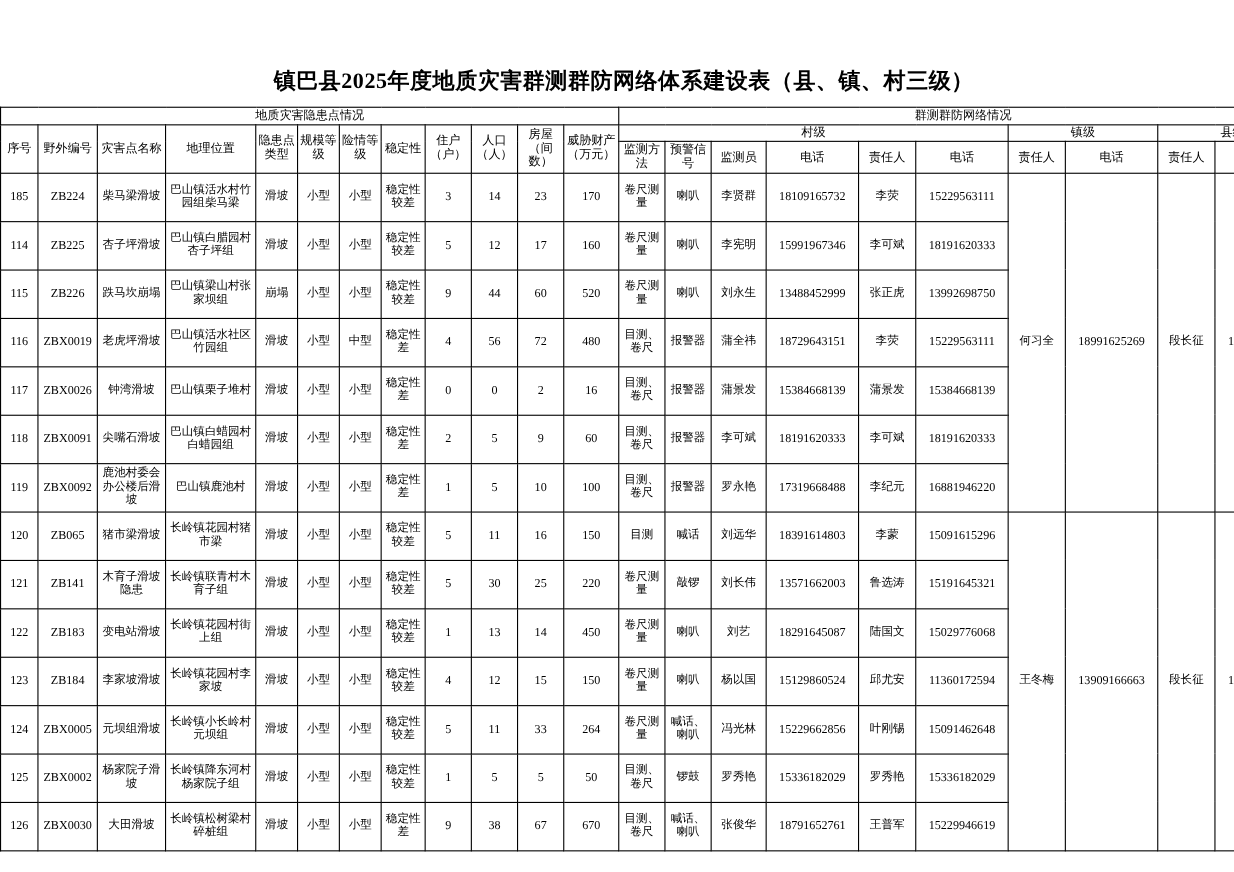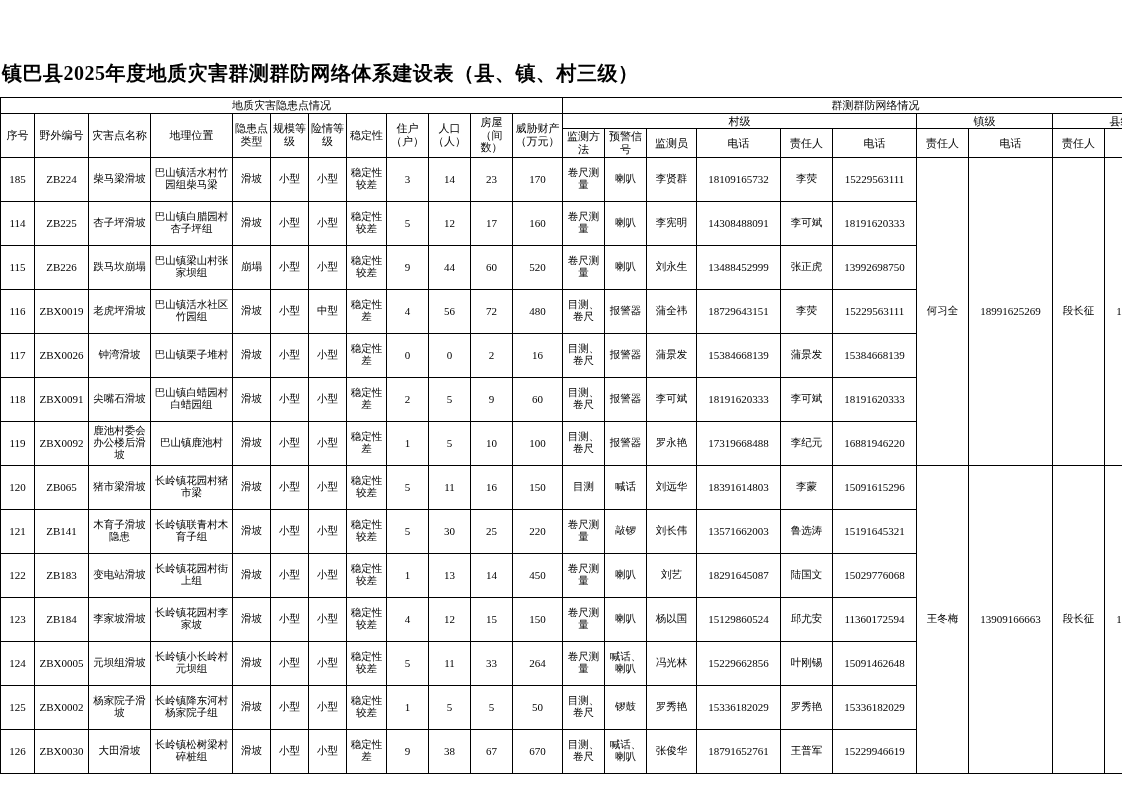--- a/index.html
+++ b/index.html
@@ -16,24 +16,25 @@
     overflow: hidden;
   }
   .page {
     width: 1122px;
     height: 793px;
     position: relative;
     box-sizing: border-box;
     padding: 0;
   }
   .doc-title {
+    text-align: center;
     font-size: 20px;
     font-weight: bold;
     letter-spacing: 0.5px;
-    margin: 60px 0 10px 2px;
+    margin: 60px 0 10px 12px;
     font-family: "Liberation Serif", "DejaVu Serif", serif;
   }
   table.main {
     border-collapse: collapse;
     margin: 0 auto;
     table-layout: fixed;
     width: 1010px;
     font-size: 10.5px;
     line-height: 1.15;
   }
@@ -185,21 +186,21 @@
           <td>小型</td>
           <td>小型</td>
           <td>稳定性较差</td>
           <td class="num">5</td>
           <td class="num">12</td>
           <td class="num">17</td>
           <td class="num">160</td>
           <td>卷尺测量</td>
           <td>喇叭</td>
           <td>李宪明</td>
-          <td class="num">14308488091</td>
+          <td class="num">15991967346</td>
           <td>李可斌</td>
           <td class="num">18191620333</td>
         </tr>
         <tr class="rowh">
           <td class="num">115</td>
           <td class="num">ZB226</td>
           <td>跌马坎崩塌</td>
           <td>巴山镇梁山村张家坝组</td>
           <td>崩塌</td>
           <td>小型</td>

